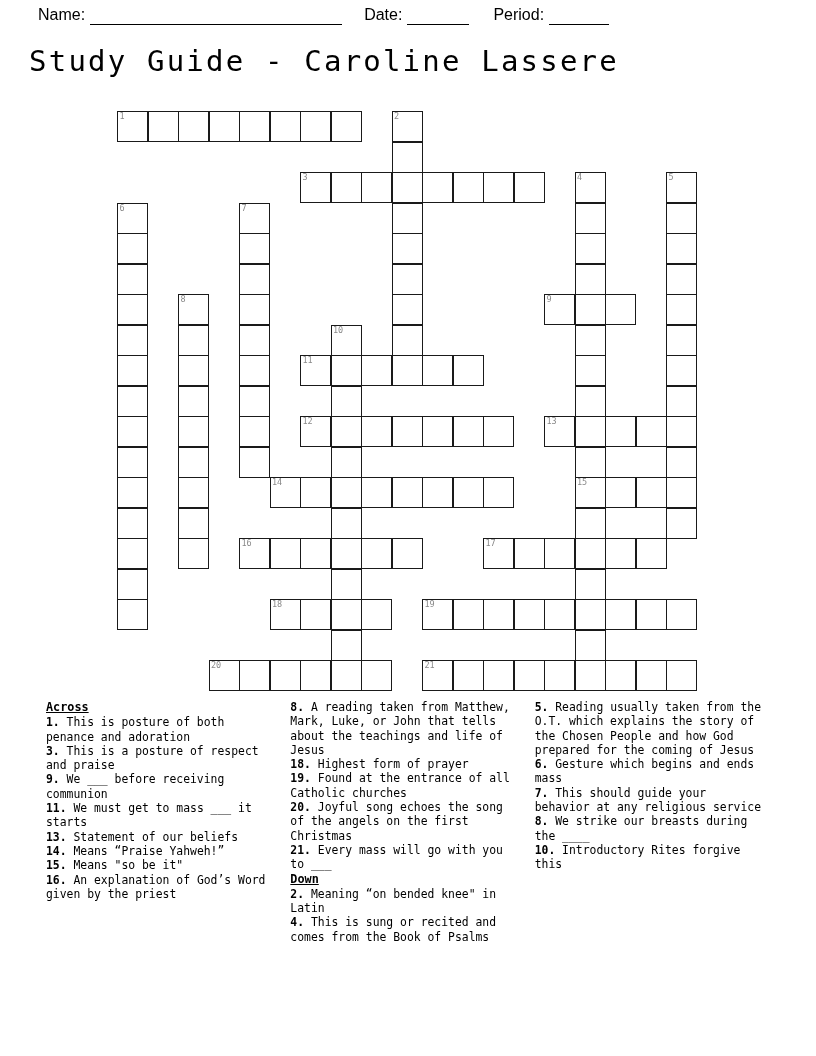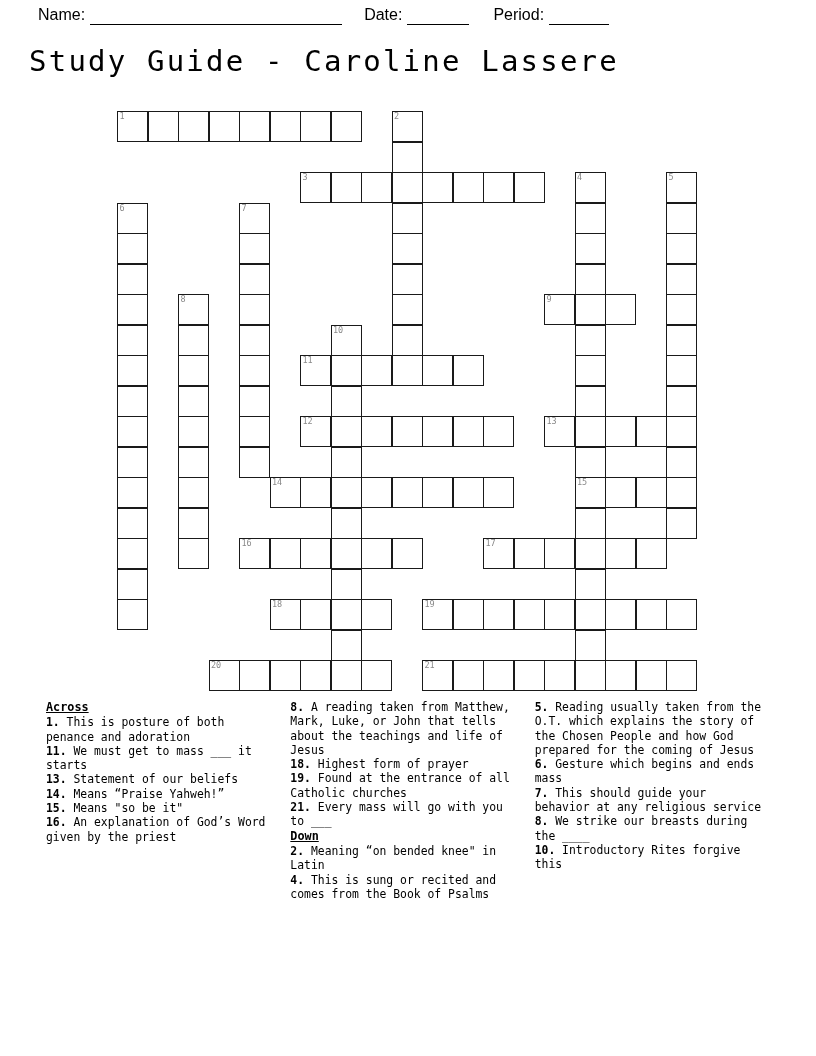--- a/index.html
+++ b/index.html
@@ -308,30 +308,33 @@
     <div class="cell" style="left: 544px; top: 660px;"></div>
     <div class="cell" style="left: 605px; top: 660px;"></div>
     <div class="cell" style="left: 635.5px; top: 660px;"></div>
     <div class="cell" style="left: 666px; top: 660px;"></div>
   </div>
 
 <div id="clues">
   <div class="clue-col c1">
       <span class="sec-head">Across</span>
       <span class="clue"><span class="cn">1.</span><span> This is posture of both penance and adoration</span></span>
+      <span class="clue"><span class="cn">3.</span><span> This is a posture of respect and praise</span></span>
+      <span class="clue"><span class="cn">9.</span><span> We ___ before receiving communion</span></span>
       <span class="clue"><span class="cn">11.</span><span> We must get to mass ___ it starts</span></span>
       <span class="clue"><span class="cn">13.</span><span> Statement of our beliefs</span></span>
       <span class="clue"><span class="cn">14.</span><span> Means “Praise Yahweh!”</span></span>
       <span class="clue"><span class="cn">15.</span><span> Means "so be it"</span></span>
       <span class="clue"><span class="cn">16.</span><span> An explanation of God’s Word given by the priest</span></span>
     </div>
   <div class="clue-col c2">
       <span class="clue"><span class="cn">8.</span><span> A reading taken from Matthew, Mark, Luke, or John that tells about the teachings and life of Jesus</span></span>
       <span class="clue"><span class="cn">18.</span><span> Highest form of prayer</span></span>
       <span class="clue"><span class="cn">19.</span><span> Found at the entrance of all Catholic churches</span></span>
+      <span class="clue"><span class="cn">20.</span><span> Joyful song echoes the song of the angels on the first Christmas</span></span>
       <span class="clue"><span class="cn">21.</span><span> Every mass will go with you to ___</span></span>
       <span class="sec-head">Down</span>
       <span class="clue"><span class="cn">2.</span><span> Meaning “on bended knee" in Latin</span></span>
       <span class="clue"><span class="cn">4.</span><span> This is sung or recited and comes from the Book of Psalms</span></span>
     </div>
   <div class="clue-col c3">
       <span class="clue"><span class="cn">5.</span><span> Reading usually taken from the O.T. which explains the story of the Chosen People and how God prepared for the coming of Jesus</span></span>
       <span class="clue"><span class="cn">6.</span><span> Gesture which begins and ends mass</span></span>
       <span class="clue"><span class="cn">7.</span><span> This should guide your behavior at any religious service</span></span>
       <span class="clue"><span class="cn">8.</span><span> We strike our breasts during the ____</span></span>

